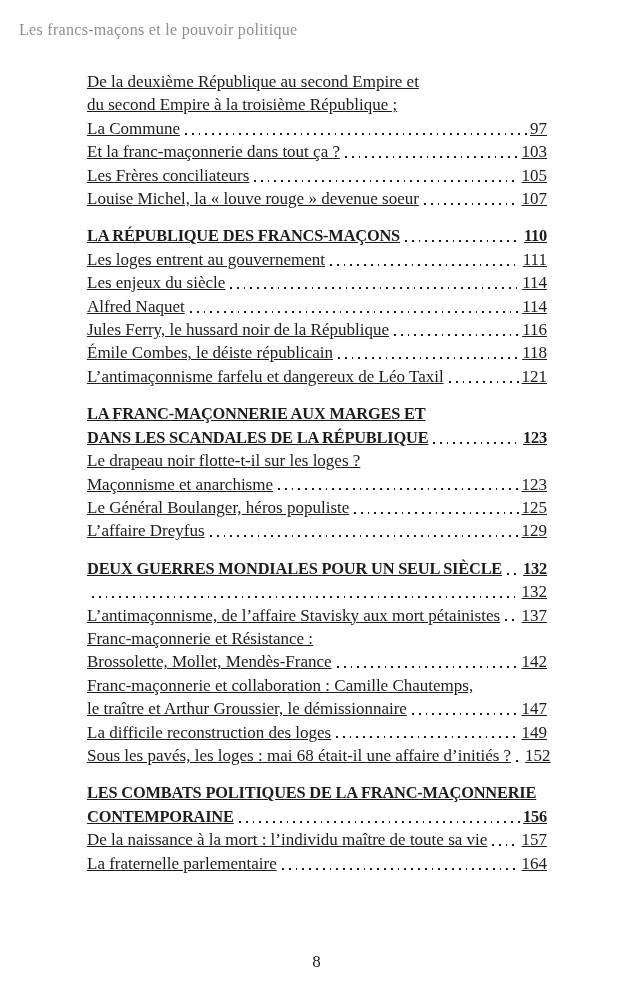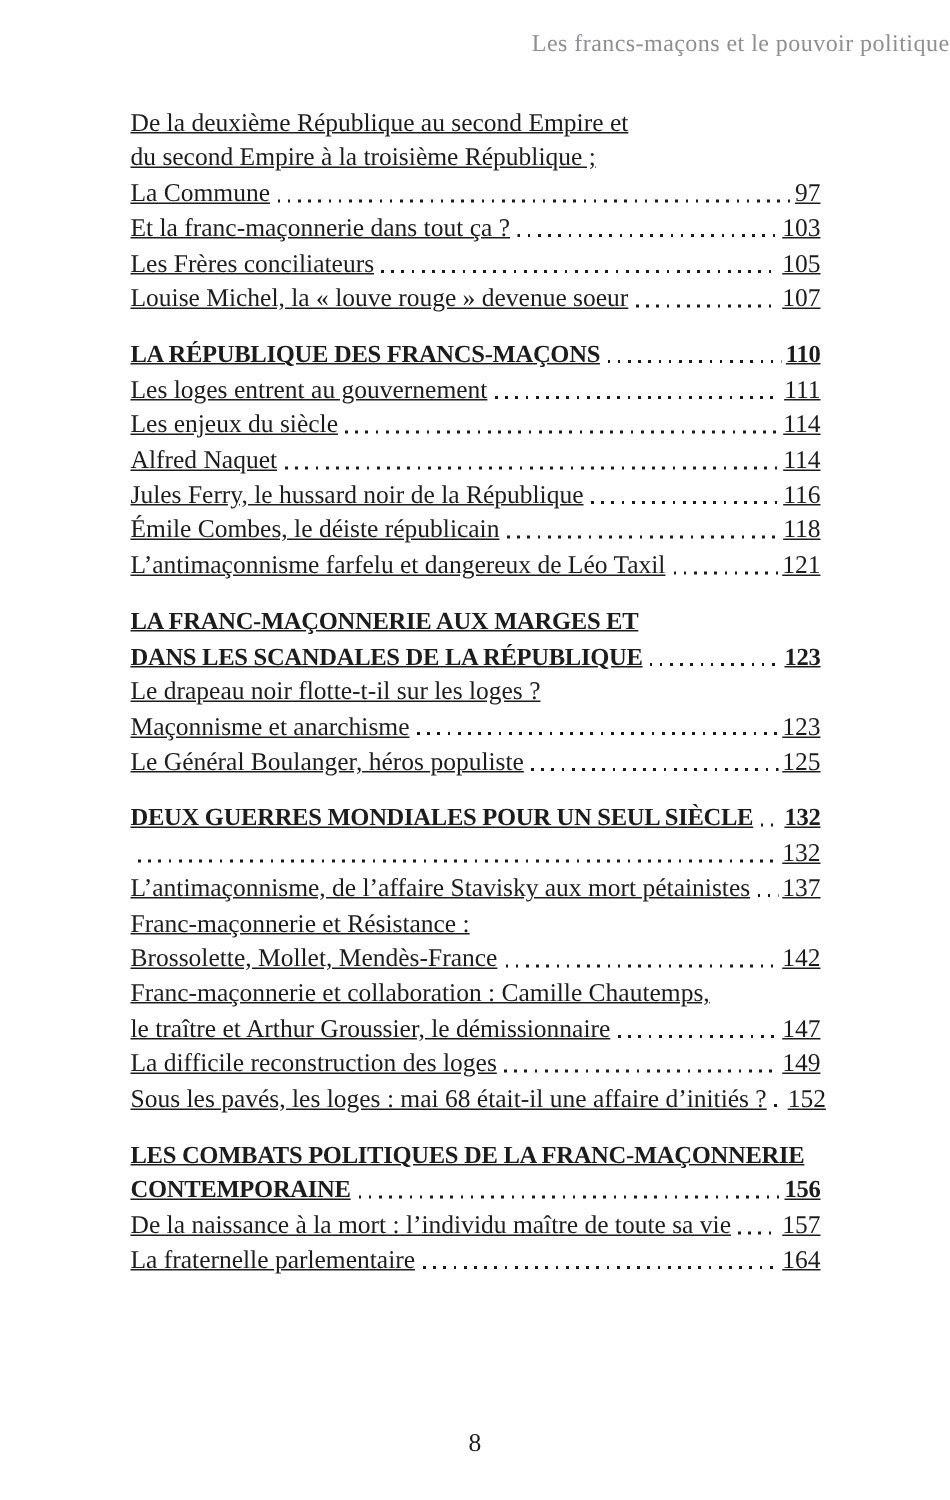--- a/index.html
+++ b/index.html
@@ -8,24 +8,25 @@
     width: 633px; height: 1000px;
     position: relative;
     background: #ffffff;
     font-family: "Liberation Serif", "DejaVu Serif", serif;
     color: #1c1c1c;
     overflow: hidden;
   }
   .page-header {
     position: absolute;
     top: 21px; left: 0; right: 0;
-    text-align: right;
+    text-align: left;
     font-size: 16px;
     color: #8d8f93;
     letter-spacing: 0.3px;
+    padding-left: 19px;
   }
   .toc {
     position: absolute;
     top: 70px;
     left: 87px;
     right: 86px;
     font-size: 17px;
     line-height: 23.4px;
     text-decoration: underline;
   }
@@ -145,20 +146,25 @@
       <div class="row">
         <span class="title">Maçonnisme et anarchisme</span>
         <span class="leader"></span>
         <span class="page-num">123</span>
       </div>
       <div class="row">
         <span class="title">Le Général Boulanger, héros populiste</span>
         <span class="leader"></span>
         <span class="page-num">125</span>
       </div>
+      <div class="row">
+        <span class="title">L’affaire Dreyfus</span>
+        <span class="leader"></span>
+        <span class="page-num">129</span>
+      </div>
     </div>
     <div class="section">
       <div class="row heading">
         <span class="title">DEUX GUERRES MONDIALES POUR UN SEUL SIÈCLE</span>
         <span class="leader"></span>
         <span class="page-num">132</span>
       </div>
       <div class="row">
         <span class="leader"></span>
         <span class="page-num">132</span>

